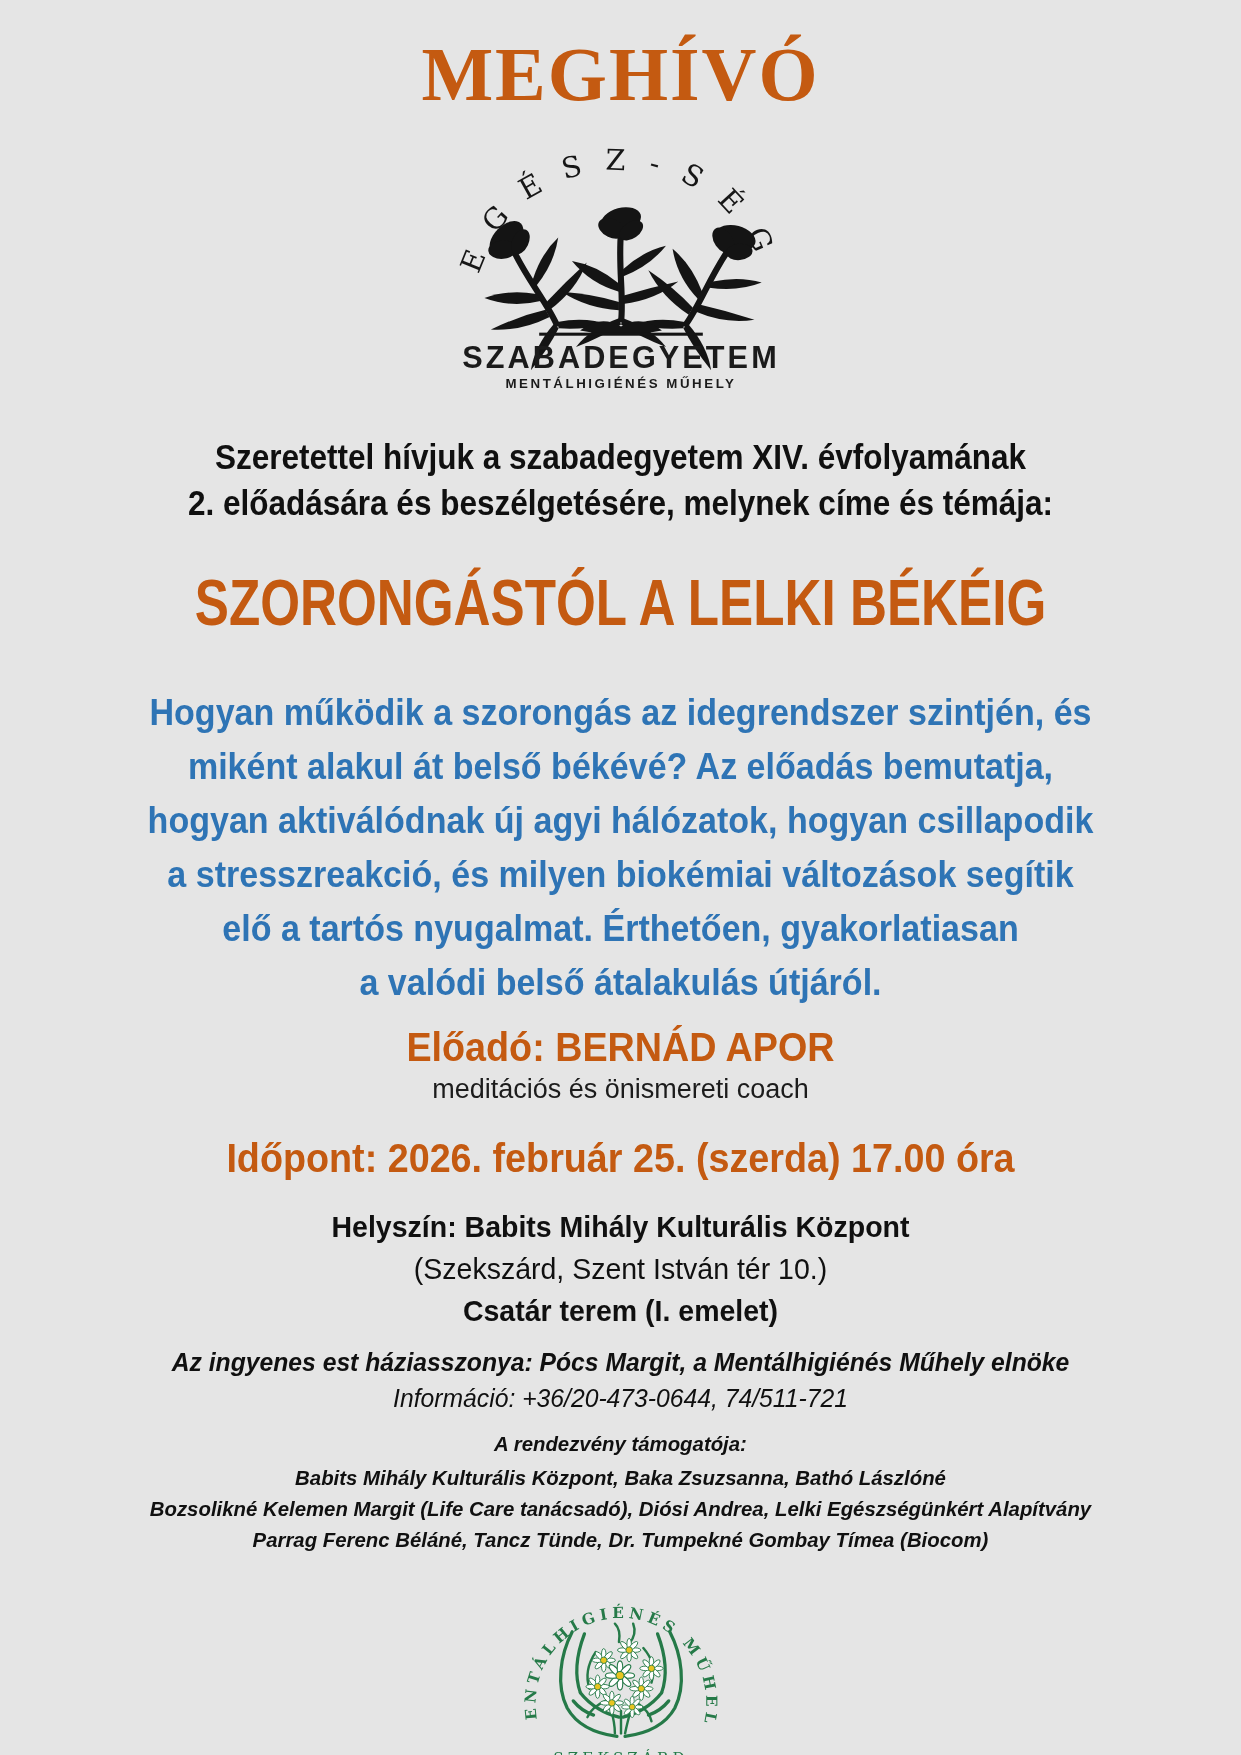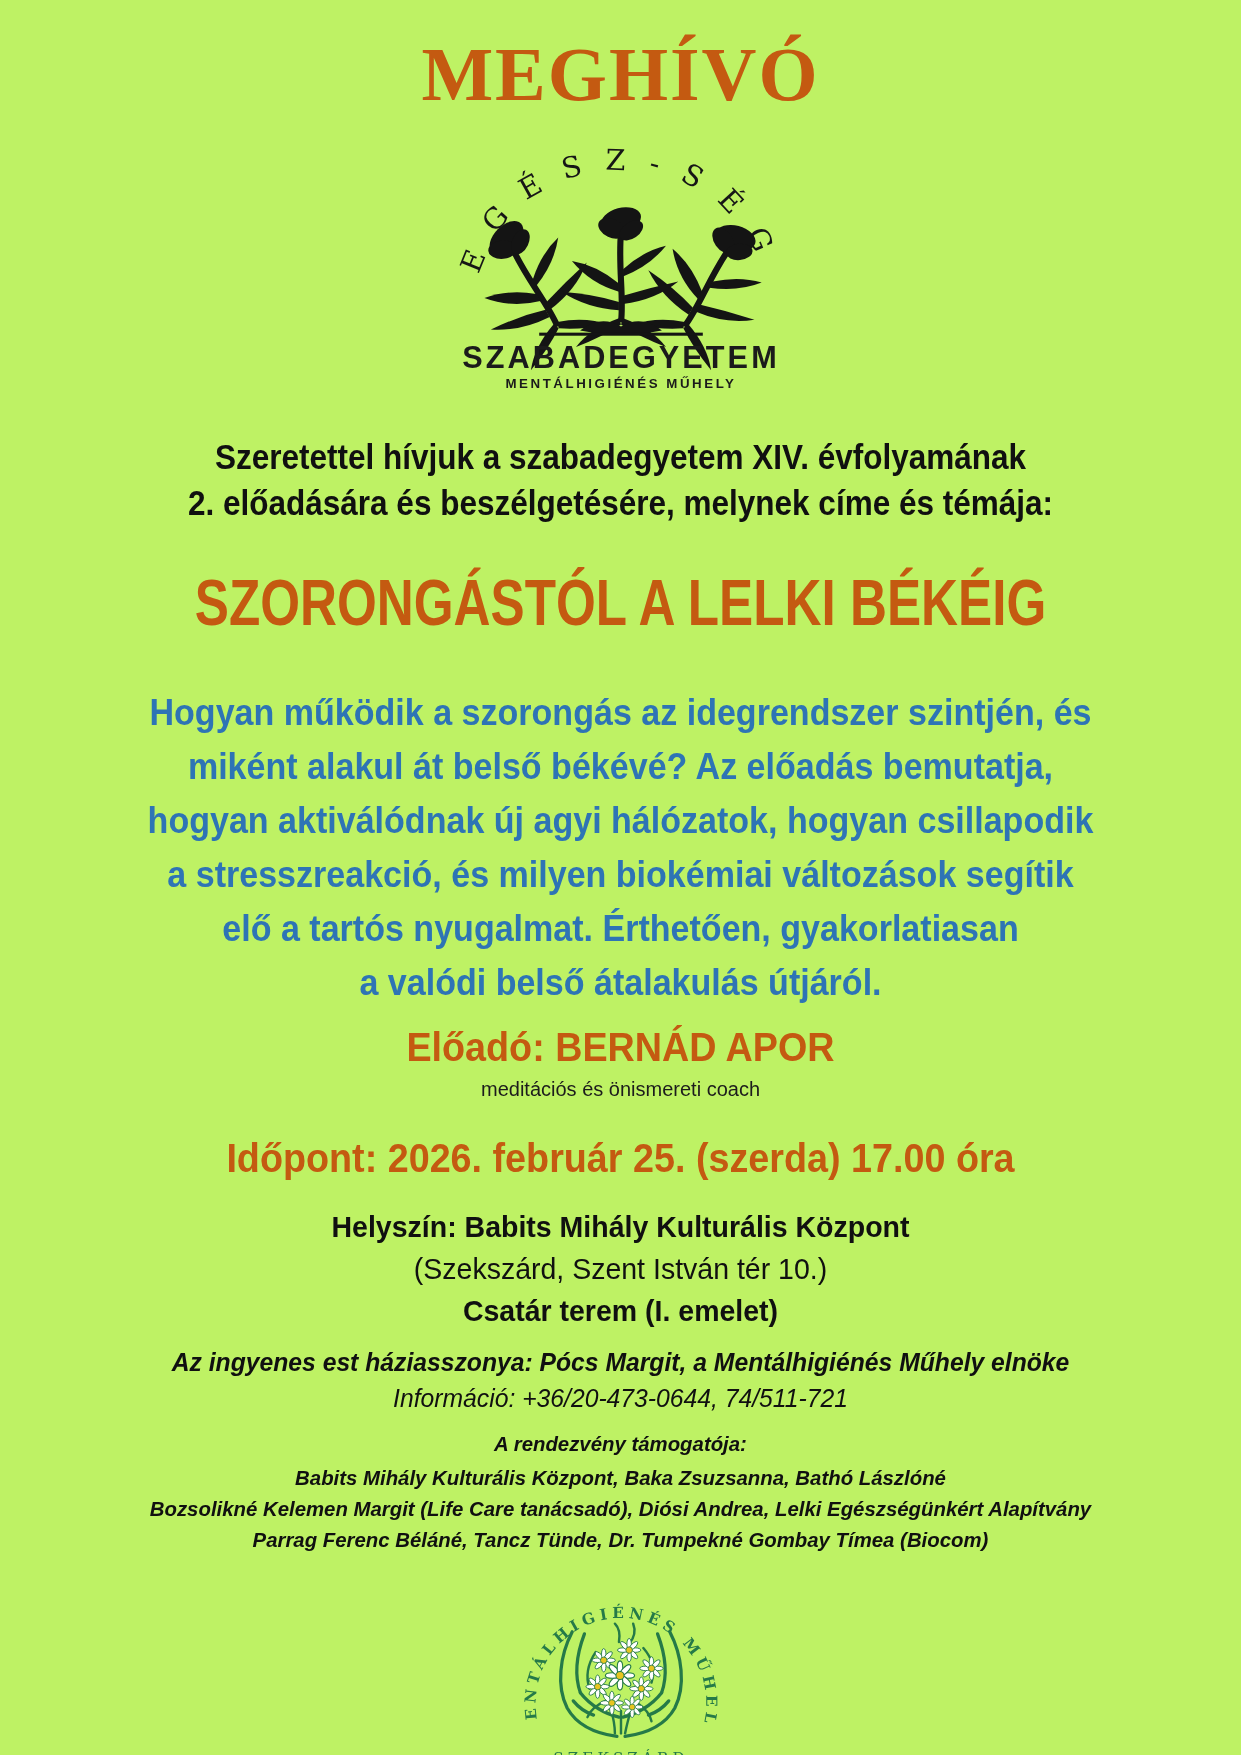--- a/index.html
+++ b/index.html
@@ -9,39 +9,39 @@
     --ink:#151515;
   }
   html,body{margin:0;padding:0;background:#ffffff;}
   body{
     width:1241px;height:1755px;
     font-family:"Liberation Sans",sans-serif;
     color:var(--ink);
   }
   .poster{
     position:relative;width:1241px;height:1755px;overflow:hidden;
-    box-sizing:border-box;padding-top:36px;text-align:center;background:#bef264;
+    box-sizing:border-box;padding-top:36px;text-align:center;background:#e5e5e5;
   }
   .page-title{
     font-family:"Liberation Serif",serif;
     font-weight:700;font-size:76px;line-height:1;
     color:var(--orange);letter-spacing:2px;margin:0;
   }
   .logo-top{display:block;margin:10px auto 0 auto;}
   .logo-bottom{display:block;margin:24px auto 0 auto;}
   .sx80{transform:scaleX(.80);transform-origin:50% 50%;}
   .sx90{transform:scaleX(.90);transform-origin:50% 50%;}
   .sx92{transform:scaleX(.92);transform-origin:50% 50%;}
   .sx95{transform:scaleX(.95);transform-origin:50% 50%;}
   .sx97{transform:scaleX(.97);transform-origin:50% 50%;}
   .intro{margin-top:40px;font-size:35px;font-weight:700;line-height:46px;color:#101010;}
   .event-title{margin-top:44px;font-size:64px;font-weight:700;line-height:66px;color:var(--orange);white-space:nowrap;}
   .desc{margin-top:50px;font-size:37px;font-weight:700;line-height:54px;color:var(--blue);}
   .speaker{margin-top:14px;font-size:41px;font-weight:700;line-height:46px;color:var(--orange);}
-  .speaker-sub{margin-top:4px;font-size:20px;line-height:30px;font-weight:400;color:#1c1c1c;}
+  .speaker-sub{margin-top:4px;font-size:27px;line-height:30px;font-weight:400;color:#1c1c1c;}
   .datetime{margin-top:30px;font-size:41px;font-weight:700;line-height:48px;color:var(--orange);white-space:nowrap;}
   .venue{margin-top:24px;font-size:30px;line-height:42px;font-weight:700;color:#101010;}
   .venue .light{font-weight:400;}
   .host{margin-top:12px;font-size:26px;line-height:36px;font-style:italic;font-weight:700;color:#101010;}
   .host .info{font-weight:400;}
   .sponsors{margin-top:12px;font-size:21px;line-height:31px;font-style:italic;font-weight:700;color:#101010;}
   .sponsors .heading{margin-bottom:3px;}
   .line{display:block;}
 </style>
 </head>

